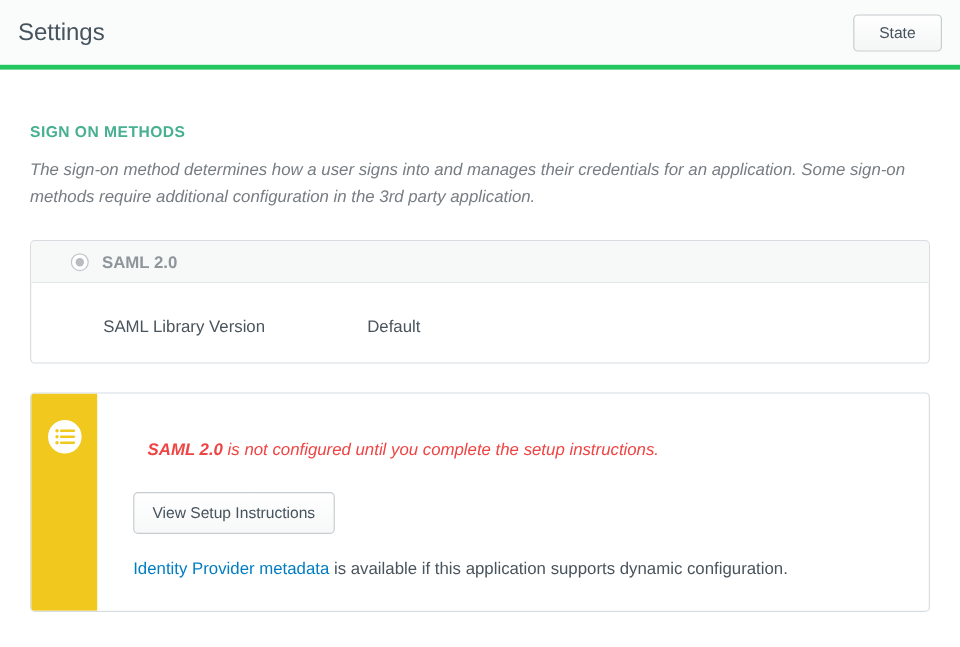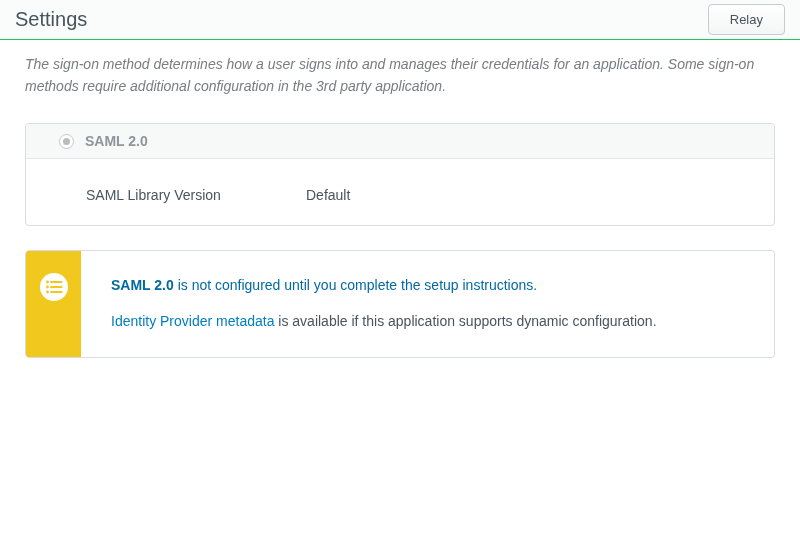--- a/index.html
+++ b/index.html
@@ -8,23 +8,23 @@
     width: 800px;
     height: 539px;
     background: #ffffff;
     font-family: "Liberation Sans", "DejaVu Sans", sans-serif;
     color: #4a545c;
     overflow: hidden;
   }
 
   
   .header {
-    height: 40px;
+    height: 58px;
     background: #fafbfb;
-    border-bottom: 1px solid #22c55e;
+    border-bottom: 4px solid #22c55e;
     display: flex;
     align-items: center;
     justify-content: space-between;
     padding: 0 15px;
     gap: 12px;
   }
   .page-title {
     font-size: 20px;
     font-weight: 400;
     color: #47535d;
@@ -122,23 +122,24 @@
     width: 55px;
     flex: none;
     background: #f0c81e;
     display: flex;
     justify-content: center;
     align-items: flex-start;
     padding-top: 21px;
   }
   .callout-content { padding: 26px 20px 28px 30px; }
   .callout-message {
-    margin: 0;
-    font-size: 14px;
-    color: #0369a1;
+    margin: 12px;
+    font-size: 14px;
+    color: #ef4444;
+    font-style: italic;
   }
   .callout-message .bold { font-weight: bold; }
   .setup-btn {
     font-family: inherit;
     margin-top: 16px;
     font-size: 13px;
     color: #47535d;
     padding: 9px 15px;
     background: linear-gradient(#ffffff, #f7f8f8);
     border: 1px solid #c7ccd0;
@@ -155,25 +156,26 @@
     color: #007dc1;
     text-decoration: none;
     cursor: pointer;
   }
 </style>
 </head>
 <body>
 
 <div class="header">
   <h1 class="page-title">Settings</h1>
-  <button class="edit-btn">Relay</button>
+  <button class="edit-btn">State</button>
 </div>
 
 <div class="content">
 
+  <h2 class="section-heading">SIGN ON METHODS</h2>
   <p class="section-description">The sign-on method determines how a user signs into and manages their credentials for an application. Some sign-on methods require additional configuration in the 3rd party application.</p>
 
   <div class="card">
     <div class="card-header">
       <span class="radio">
         <span class="radio-dot"></span>
       </span>
       <span class="card-title">SAML 2.0</span>
     </div>
     <div class="card-body">
@@ -191,17 +193,18 @@
         <circle cx="8.5" cy="10" r="1.4" fill="#f0c81e"></circle>
         <line x1="12" y1="10" x2="22.5" y2="10" stroke="#f0c81e" stroke-width="2.2" stroke-linecap="round"></line>
         <circle cx="8.5" cy="15" r="1.4" fill="#f0c81e"></circle>
         <line x1="12" y1="15" x2="22.5" y2="15" stroke="#f0c81e" stroke-width="2.2" stroke-linecap="round"></line>
         <circle cx="8.5" cy="20" r="1.4" fill="#f0c81e"></circle>
         <line x1="12" y1="20" x2="22.5" y2="20" stroke="#f0c81e" stroke-width="2.2" stroke-linecap="round"></line>
       </svg>
     </div>
     <div class="callout-content">
       <p class="callout-message"><span class="bold">SAML 2.0</span><span> is not configured until you complete the setup instructions.</span></p>
+      <button class="setup-btn">View Setup Instructions</button>
       <p class="callout-secondary"><a class="metadata-link">Identity Provider metadata</a><span> is available if this application supports dynamic configuration.</span></p>
     </div>
   </div>
 
 </div>
 
 </body></html>

